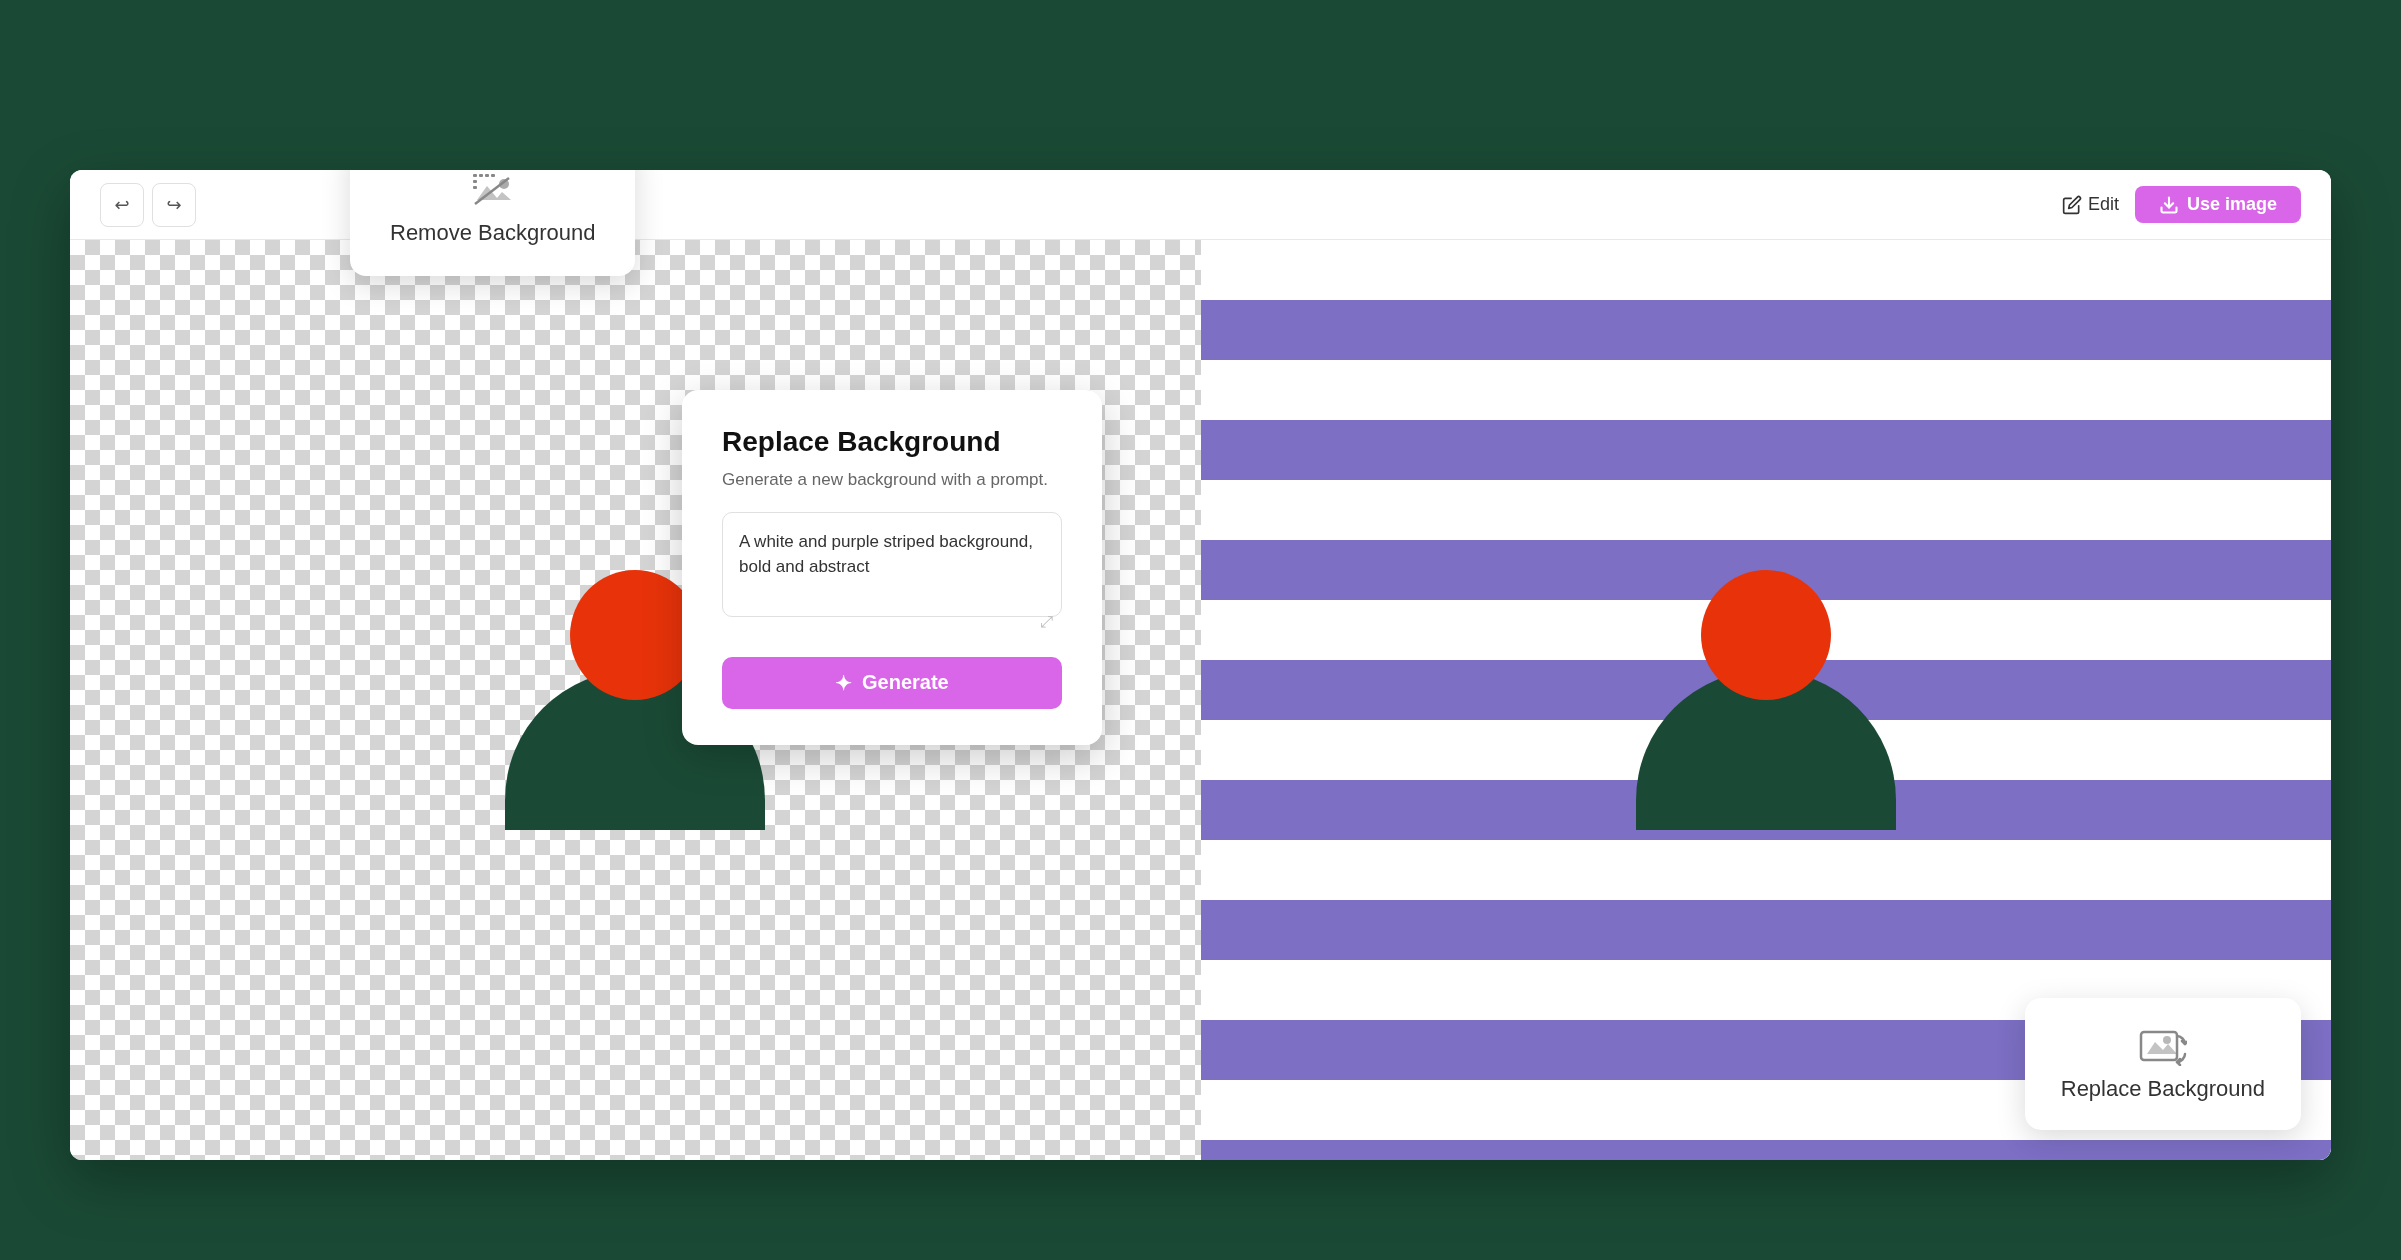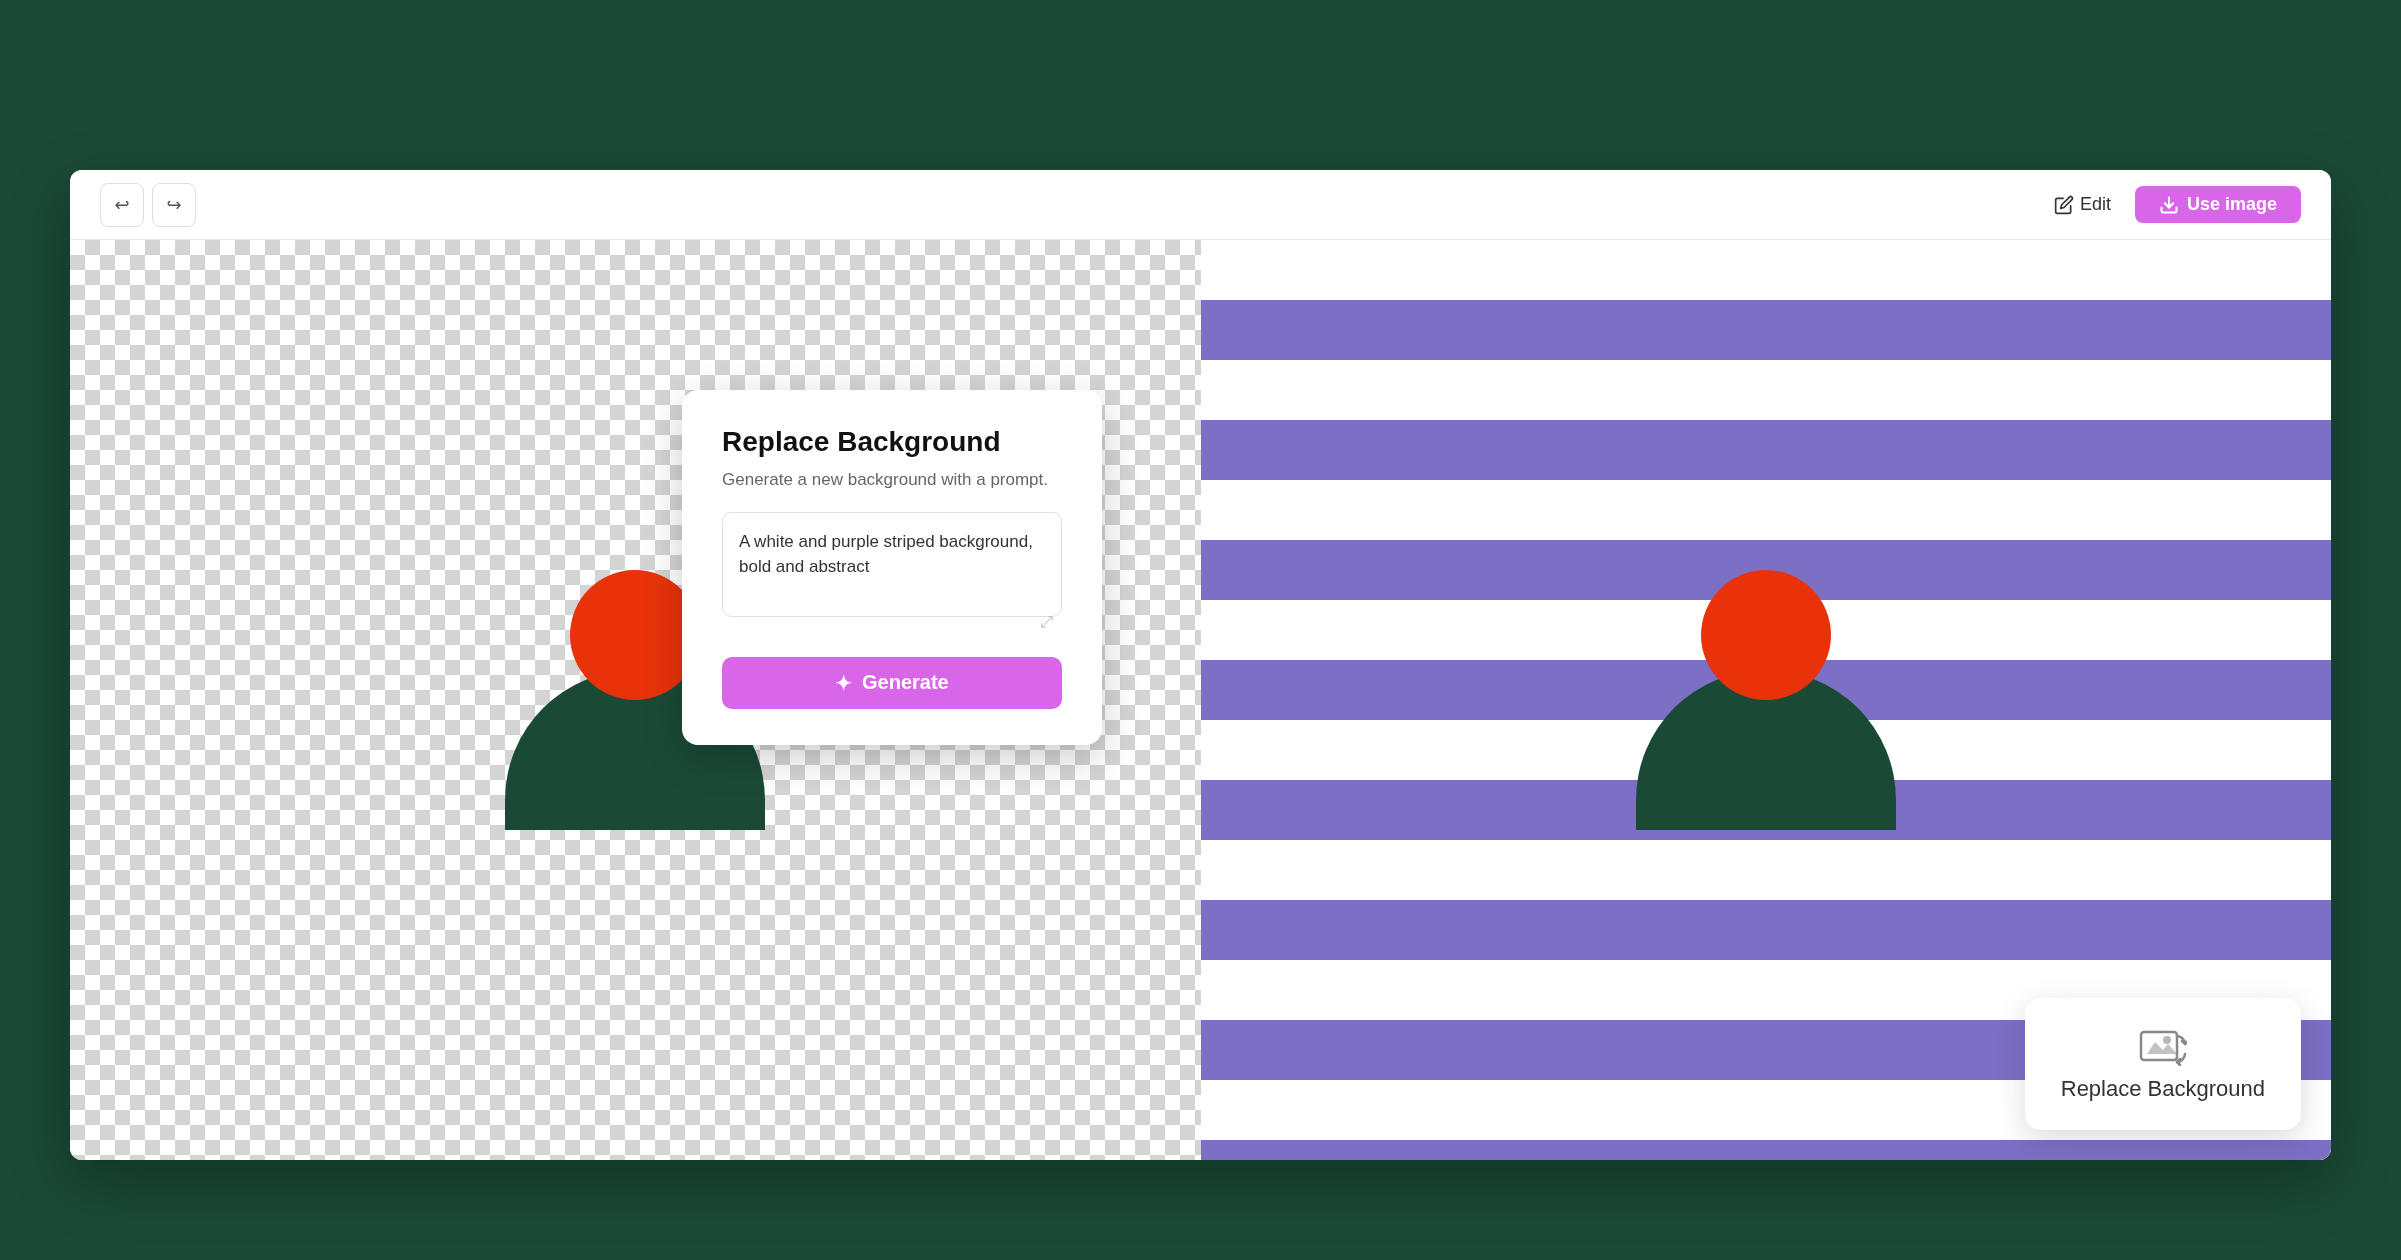--- a/index.html
+++ b/index.html
@@ -53,21 +53,21 @@
       align-items: center;
       justify-content: center;
       cursor: pointer;
       font-size: 18px;
       color: #555;
     }
 
     .toolbar-right {
       display: flex;
       align-items: center;
-      gap: 24px;
+      gap: 16px;
     }
 
     .edit-btn {
       display: flex;
       align-items: center;
       gap: 6px;
       background: none;
       border: none;
       font-size: 18px;
       color: #333;
@@ -308,20 +308,37 @@
         </svg>
         <span>Use image</span>
       </button>
     </div>
   </div>
 
   <div class="canvas-area">
 
     <div class="left-panel">
 
+      <div class="remove-bg-tooltip">
+        <svg width="48" height="40" viewBox="0 0 48 40" fill="none">
+
+          <rect x="4" y="4" width="4" height="3" rx="1" fill="#888"></rect>
+          <rect x="10" y="4" width="4" height="3" rx="1" fill="#888"></rect>
+          <rect x="16" y="4" width="4" height="3" rx="1" fill="#888"></rect>
+          <rect x="22" y="4" width="4" height="3" rx="1" fill="#888"></rect>
+          <rect x="4" y="10" width="4" height="3" rx="1" fill="#888"></rect>
+          <rect x="4" y="16" width="4" height="3" rx="1" fill="#888"></rect>
+
+          <path d="M8 30 L18 16 L28 28 L33 22 L42 30 Z" fill="#888" opacity="0.5"></path>
+          <circle cx="35" cy="14" r="5" fill="#888" opacity="0.7"></circle>
+
+          <line x1="6" y1="34" x2="40" y2="8" stroke="#888" stroke-width="2.5"></line>
+        </svg>
+        <span class="remove-bg-label">Remove Background</span>
+      </div>
 
       <div class="avatar-figure">
         <div class="avatar-head"></div>
         <div class="avatar-body"></div>
       </div>
 
     </div>
 
     <div class="right-panel">
 

